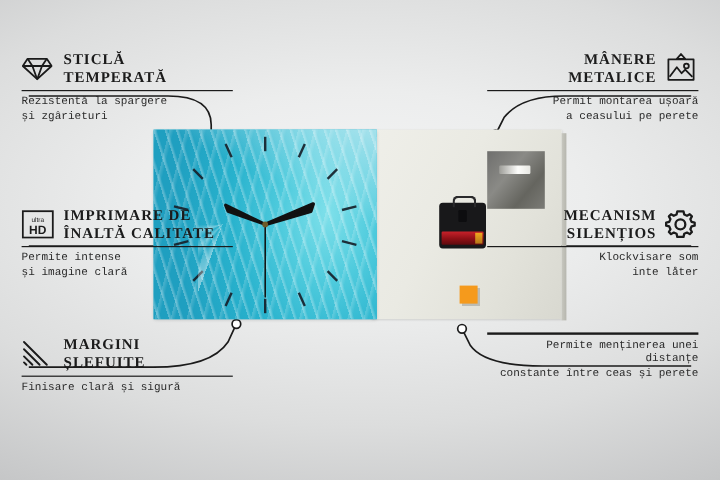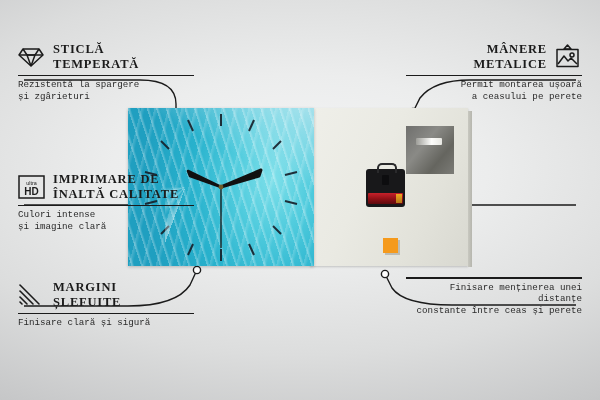--- a/index.html
+++ b/index.html
@@ -292,21 +292,21 @@
         <svg width="27" height="24" viewBox="0 0 27 24">
           <rect x="1" y="1" width="25" height="22" fill="none" stroke="#1b1b1b" stroke-width="1.5"></rect>
           <text x="13.5" y="10" font-family="Liberation Sans, sans-serif" font-size="5.4" text-anchor="middle" fill="#1b1b1b">ultra</text>
           <text x="13.5" y="20" font-family="Liberation Sans, sans-serif" font-size="10" font-weight="bold" text-anchor="middle" fill="#1b1b1b">HD</text>
         </svg>
       </span>
       <span class="label-title">IMPRIMARE DE
 ÎNALTĂ CALITATE</span>
     </div>
     <div class="label-rule"></div>
-    <div class="label-sub">Culori intense
+    <div class="label-sub">Permite intense
 și imagine clară</div>
   </div>
 
   <div class="label left" style="left:18px; top:280px;">
     <div class="label-head">
       <span class="icon-box">
         <svg width="25" height="23" viewBox="0 0 25 23">
             <g stroke="#1b1b1b" stroke-width="1.6" stroke-linecap="round">
               <line x1="2" y1="2" x2="21" y2="21"></line>
               <line x1="2" y1="8" x2="15" y2="21"></line>
@@ -335,20 +335,37 @@
           </svg>
       </span>
       <span class="label-title">MÂNERE
 METALICE</span>
     </div>
     <div class="label-rule"></div>
     <div class="label-sub">Permit montarea ușoară
 a ceasului pe perete</div>
   </div>
 
+  <div class="label right" style="left:406px; top:172px;">
+    <div class="label-head">
+      <span class="icon-box">
+        <svg width="26" height="26" viewBox="0 0 26 26">
+            <g fill="none" stroke="#1b1b1b" stroke-width="1.9" stroke-linejoin="round">
+              <path d="M13,2.2 l2.6,0 0.6,2.6 2.3,1 2.3,-1.3 1.8,1.8 -1.3,2.3 1,2.3 2.6,0.6 0,2.6 -2.6,0.6 -1,2.3 1.3,2.3 -1.8,1.8 -2.3,-1.3 -2.3,1 -0.6,2.6 -2.6,0 -2.6,0 -0.6,-2.6 -2.3,-1 -2.3,1.3 -1.8,-1.8 1.3,-2.3 -1,-2.3 -2.6,-0.6 0,-2.6 2.6,-0.6 1,-2.3 -1.3,-2.3 1.8,-1.8 2.3,1.3 2.3,-1 0.6,-2.6 z"></path>
+              <circle cx="13" cy="13" r="4.1"></circle>
+            </g>
+          </svg>
+      </span>
+      <span class="label-title">MECANISM
+SILENȚIOS</span>
+    </div>
+    <div class="label-rule"></div>
+    <div class="label-sub">Klockvisare som
+inte låter</div>
+  </div>
 
   <div class="label right" style="left:406px; top:274px; width:176px;">
     <div class="label-rule"></div>
-    <div class="label-sub">Finisare menținerea unei distanțe
+    <div class="label-sub">Permite menținerea unei distanțe
 constante între ceas și perete</div>
   </div>
 
 </div>
 
 </body></html>

